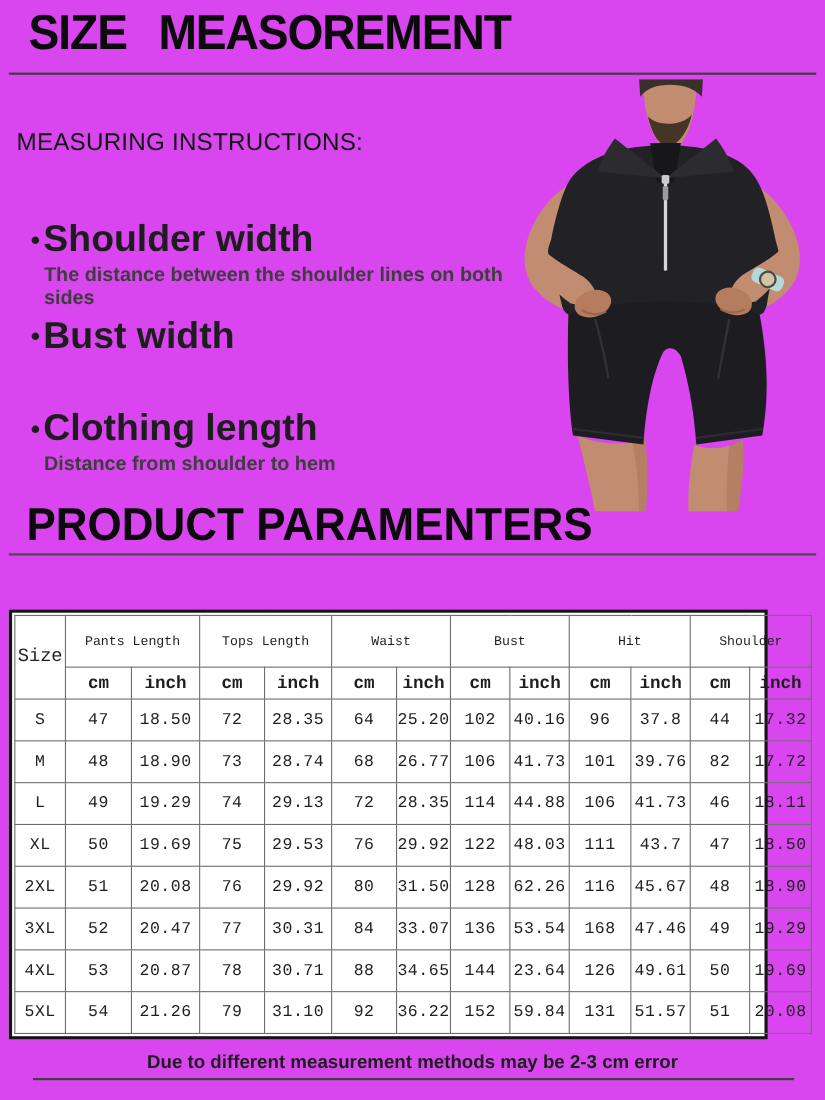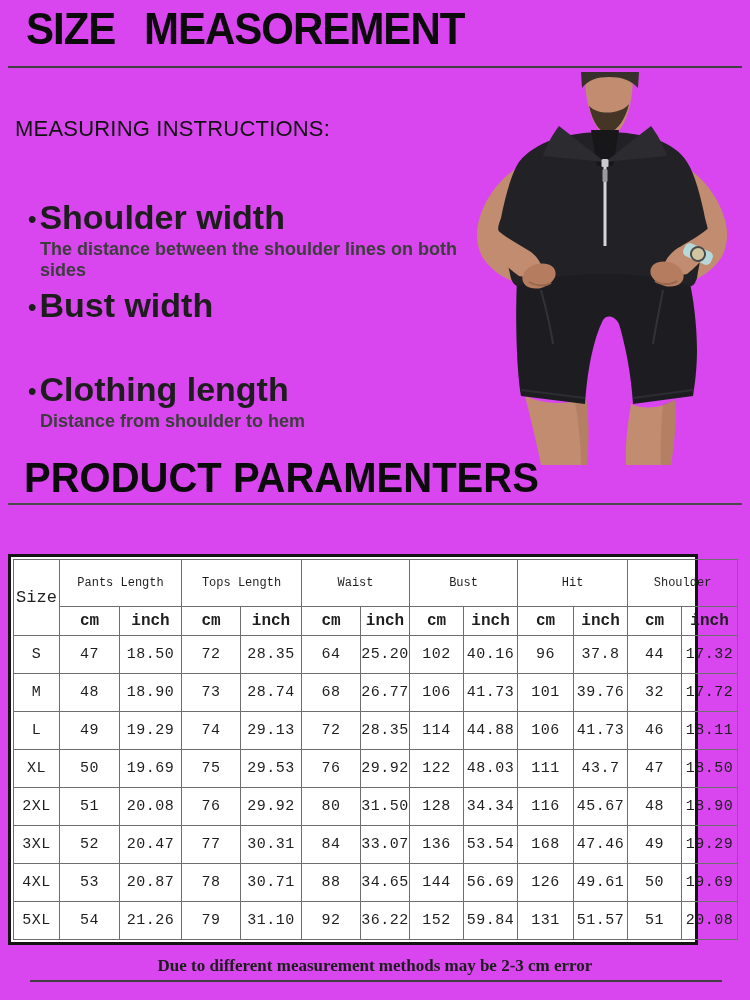--- a/index.html
+++ b/index.html
@@ -37,21 +37,21 @@
        font-family:"Liberation Mono",monospace;color:#1e1e1e;}
   .size-table th,.size-table td{border:1px solid #6e6e6e;text-align:center;vertical-align:middle;
        font-weight:normal;padding:0;overflow:hidden;}
   .g-row th{height:46px;font-size:12px;}
   .g-row th.corner{font-size:17px;}
   .u-row td{height:28px;font-size:16px;font-weight:bold;}
   .d-row td{height:37px;font-size:15px;letter-spacing:.5px;}
   .d-row td.size-col{font-size:15px;}
 
   .footer-note{position:absolute;left:0;width:750px;top:956px;text-align:center;
-               font-size:17px;font-weight:bold;color:#1c1c1c;font-family:Liberation Serif, serif;}
+               font-size:17px;font-weight:bold;color:#1c1c1c;}
 </style>
 </head>
 <body>
 
 <div class="page">
 
   <div class="title">SIZE MEASOREMENT</div>
   <div class="rule rule1"></div>
 
   <div class="mi-heading">MEASURING INSTRUCTIONS:</div>
@@ -180,21 +180,21 @@
         <td>48</td>
         <td>18.90</td>
         <td>73</td>
         <td>28.74</td>
         <td>68</td>
         <td>26.77</td>
         <td>106</td>
         <td>41.73</td>
         <td>101</td>
         <td>39.76</td>
-        <td>32</td>
+        <td>82</td>
         <td>17.72</td>
       </tr>
       <tr class="d-row">
         <td class="size-col">L</td>
         <td>49</td>
         <td>19.29</td>
         <td>74</td>
         <td>29.13</td>
         <td>72</td>
         <td>28.35</td>
@@ -222,21 +222,21 @@
       </tr>
       <tr class="d-row">
         <td class="size-col">2XL</td>
         <td>51</td>
         <td>20.08</td>
         <td>76</td>
         <td>29.92</td>
         <td>80</td>
         <td>31.50</td>
         <td>128</td>
-        <td>34.34</td>
+        <td>62.26</td>
         <td>116</td>
         <td>45.67</td>
         <td>48</td>
         <td>18.90</td>
       </tr>
       <tr class="d-row">
         <td class="size-col">3XL</td>
         <td>52</td>
         <td>20.47</td>
         <td>77</td>
@@ -252,21 +252,21 @@
       </tr>
       <tr class="d-row">
         <td class="size-col">4XL</td>
         <td>53</td>
         <td>20.87</td>
         <td>78</td>
         <td>30.71</td>
         <td>88</td>
         <td>34.65</td>
         <td>144</td>
-        <td>56.69</td>
+        <td>23.64</td>
         <td>126</td>
         <td>49.61</td>
         <td>50</td>
         <td>19.69</td>
       </tr>
       <tr class="d-row">
         <td class="size-col">5XL</td>
         <td>54</td>
         <td>21.26</td>
         <td>79</td>

